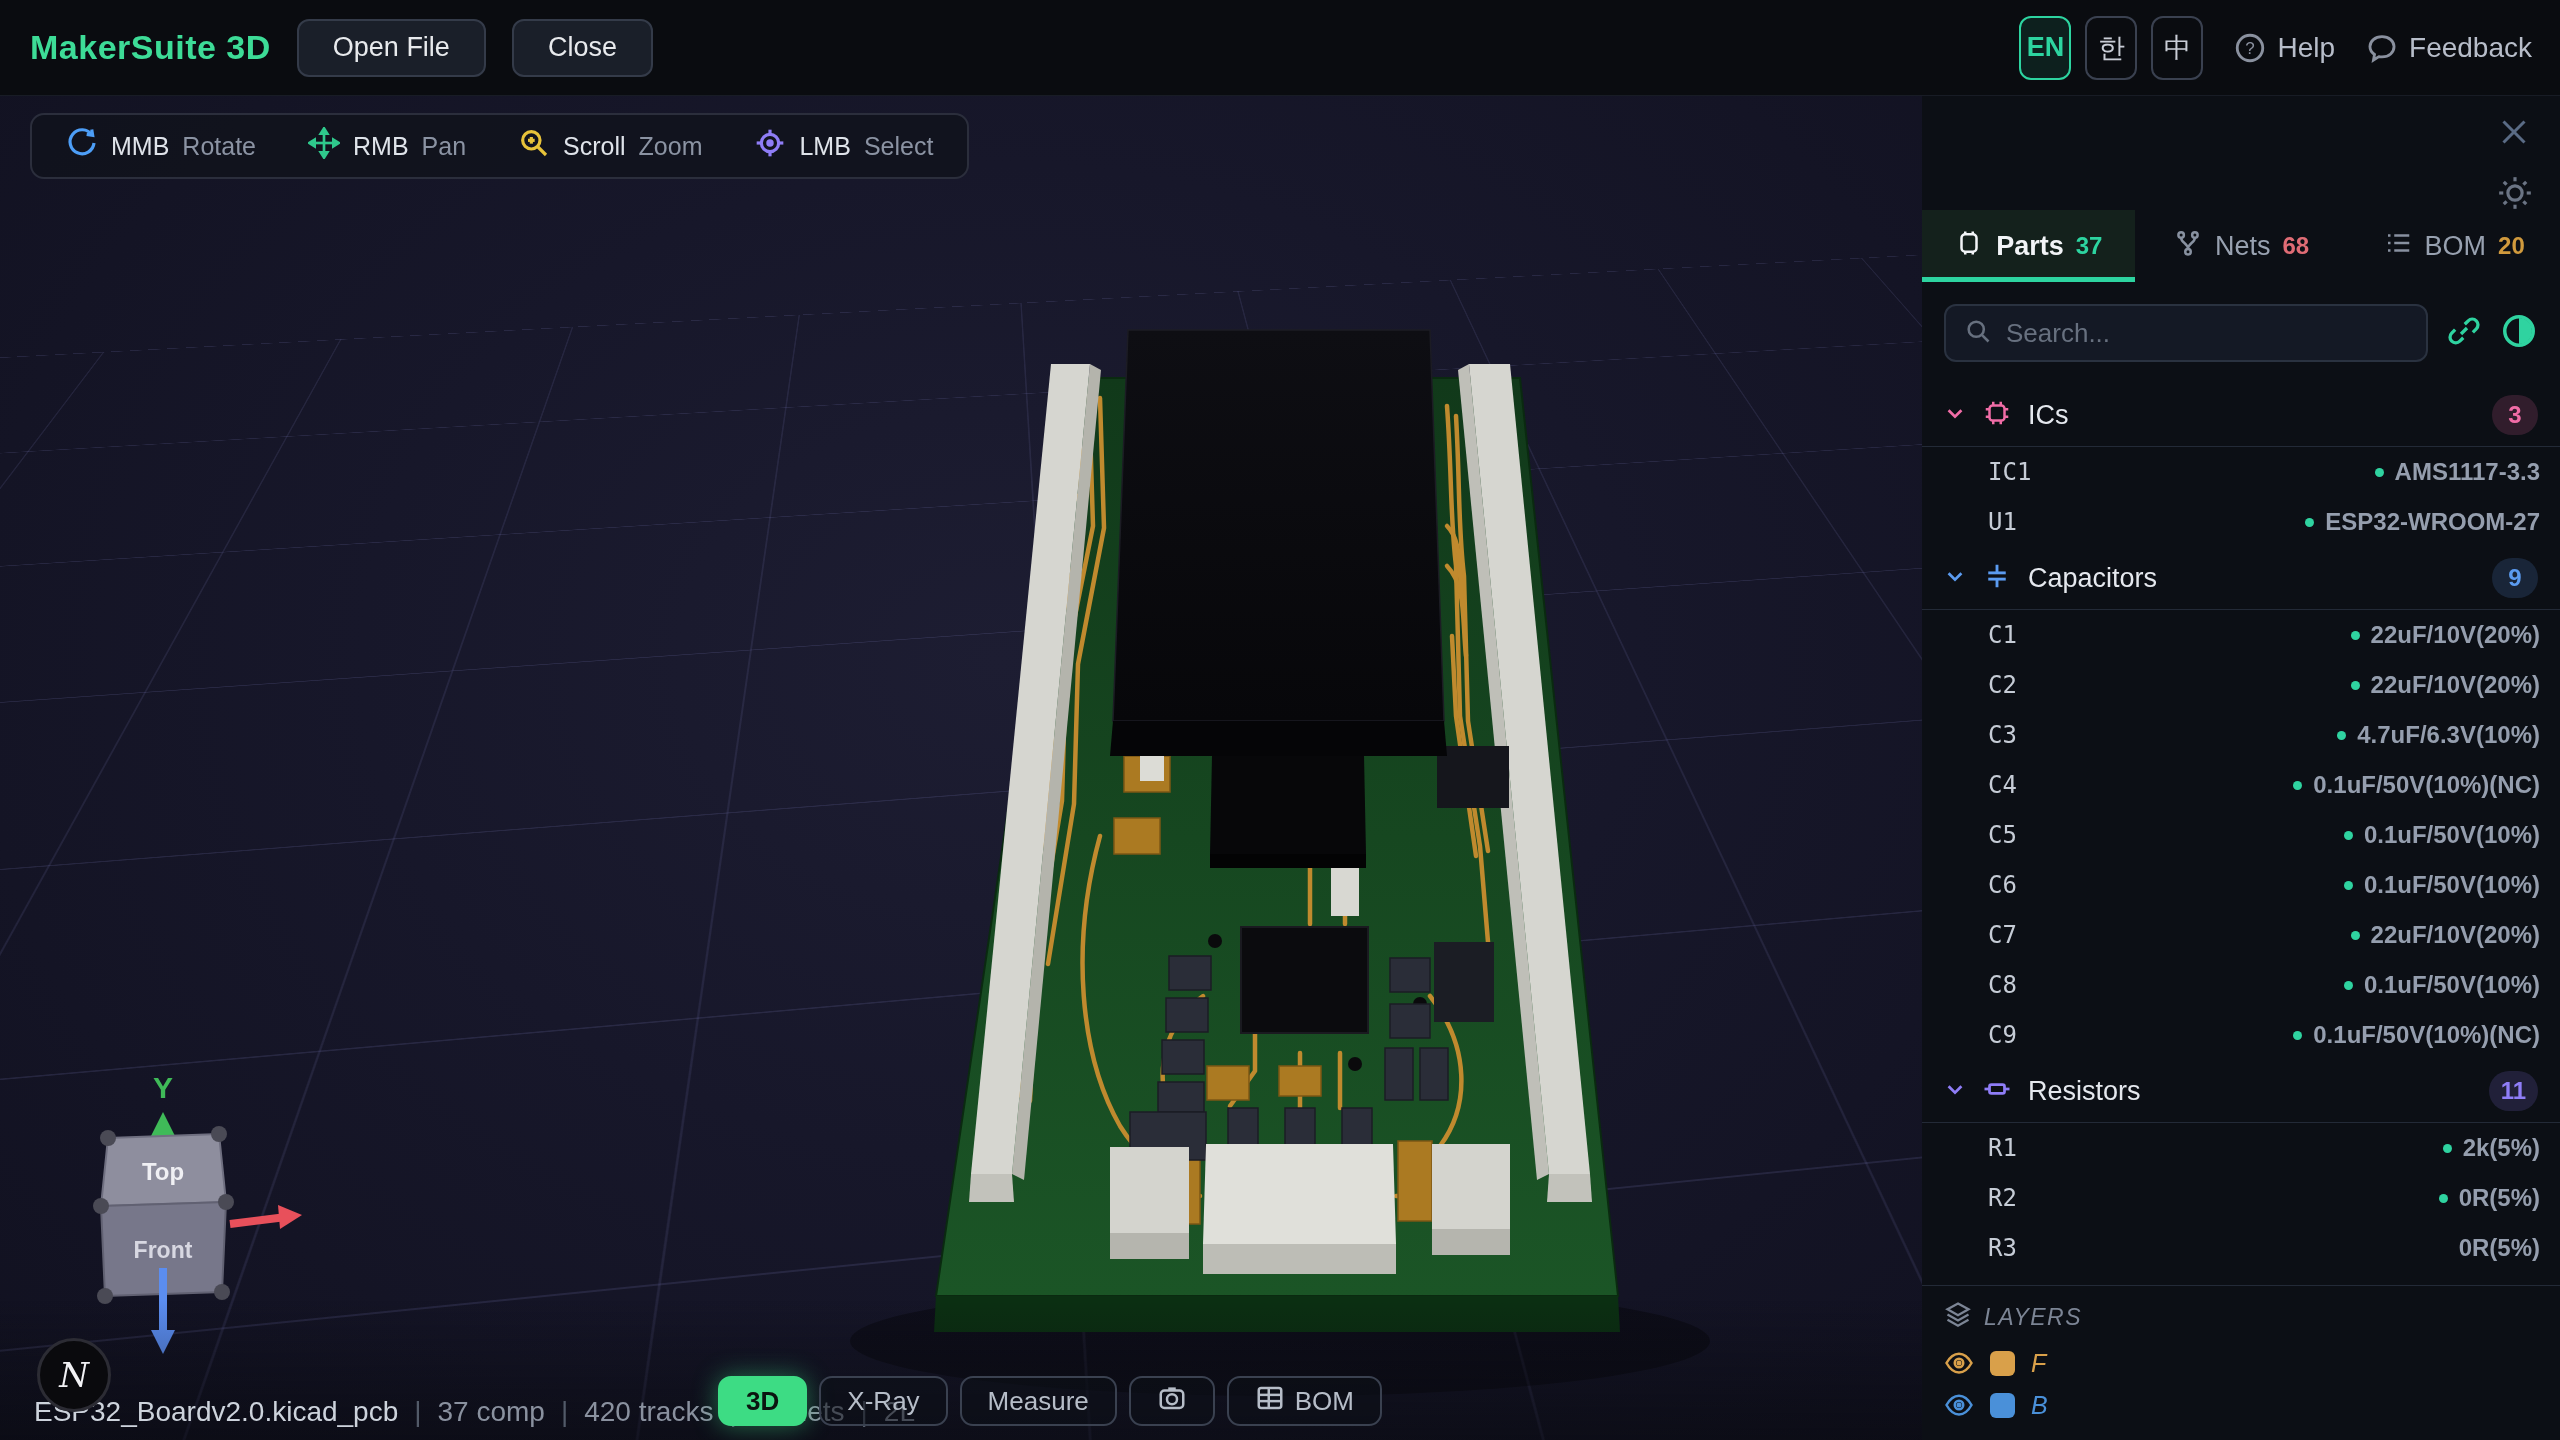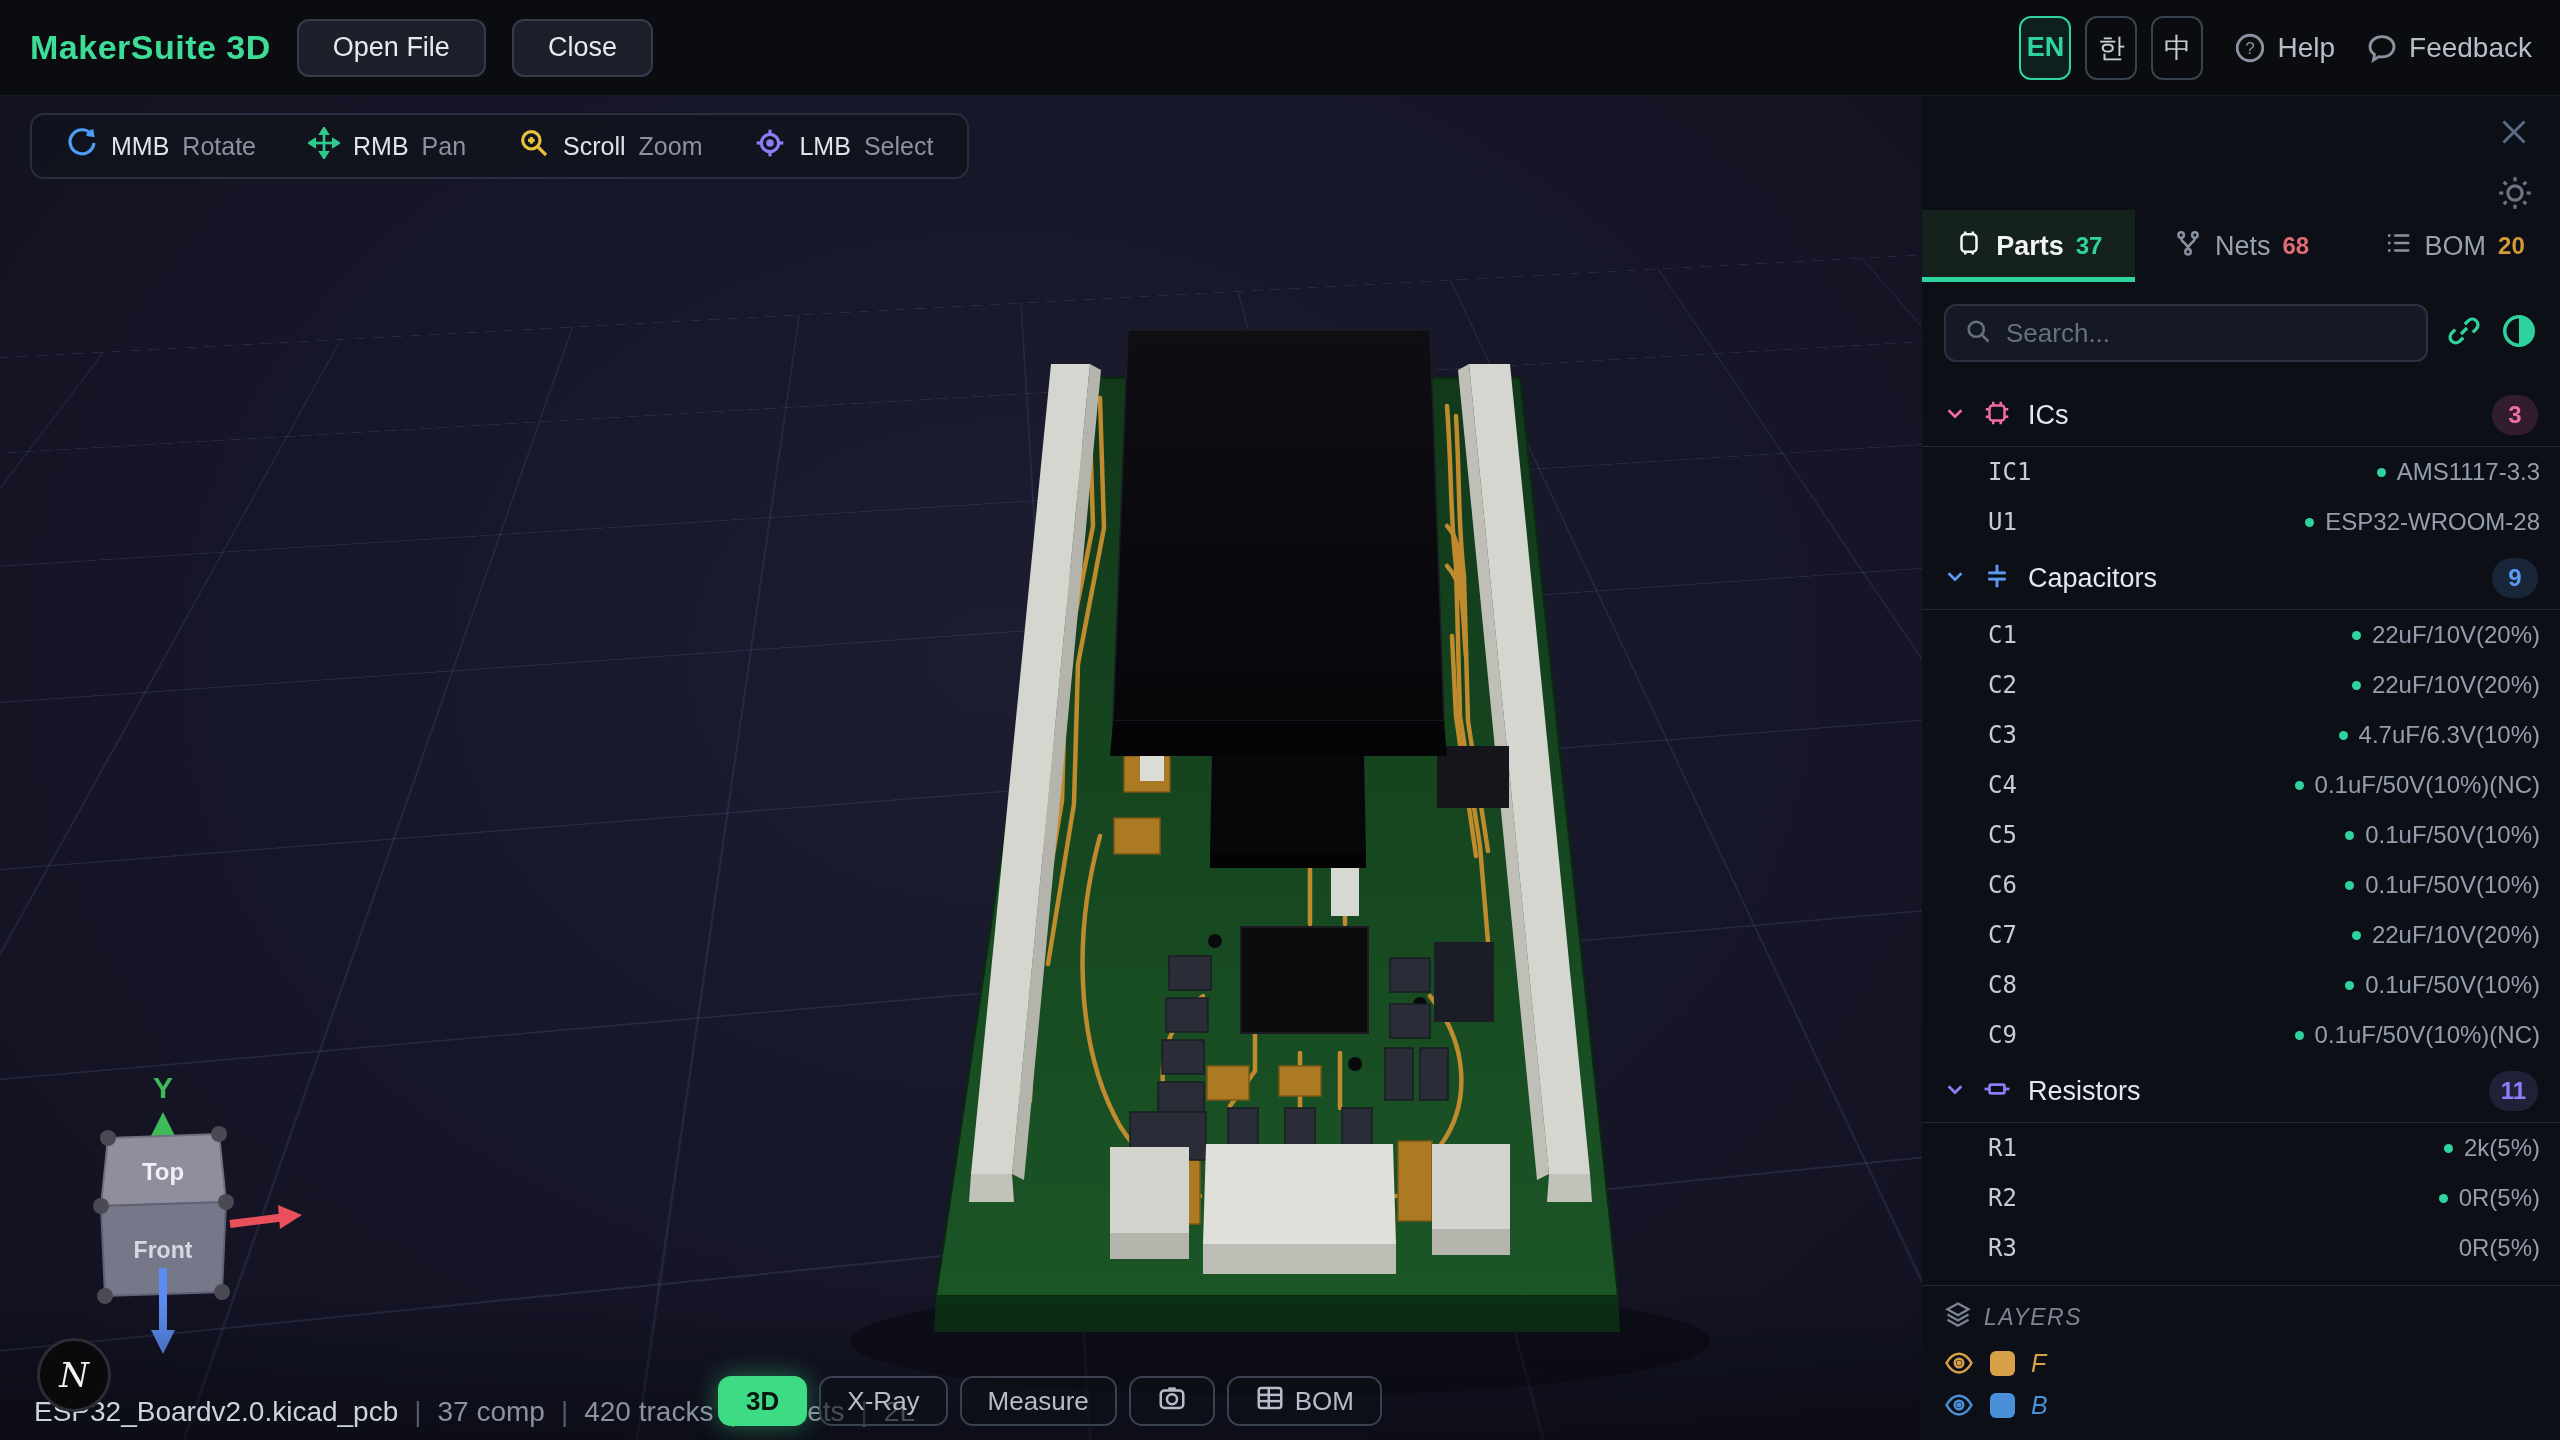--- a/index.html
+++ b/index.html
@@ -86,21 +86,21 @@
 
   .list { flex:1; overflow:hidden; padding-top:6px; }
   .sec-head { height:63px; display:flex; align-items:center; padding:0 22px; gap:16px;
               border-bottom:1px solid #232a37; cursor:pointer; }
   .sec-title { font-size:27px; color:#e5e8ee; flex:1; }
   .badge { min-width:46px; height:40px; border-radius:20px; display:flex; align-items:center;
            justify-content:center; font-size:24px; font-weight:bold; padding:0 12px; }
   .row { height:50px; display:flex; align-items:center; padding:0 20px 0 66px; cursor:pointer; }
   .row .ref { font-family:"DejaVu Sans Mono", monospace; font-size:24px; color:#c6ccd6; flex:1; }
   .row .dot { width:9px; height:9px; border-radius:50%; background:#2fd3a0; margin-right:11px; flex:none; }
-  .row .val { font-size:24px; color:#959eae; }
+  .row .val { font-size:24px; color:#959eae;font-weight:bold; }
 
   .layers { flex:none; border-top:1px solid #232a37; padding:14px 22px 14px 22px;font-style:italic; }
   .layers-title { display:flex; align-items:center; gap:12px; color:#7c8595; font-size:23px;
                   letter-spacing:1.5px; margin-bottom:8px; }
   .layer-row { height:42px; display:flex; align-items:center; gap:16px; }
   .layer-sq { width:25px; height:25px; border-radius:6px; }
   .layer-lab { font-size:25px; }
   .eye { cursor:pointer; display:flex; }
 </style>
 </head>
@@ -476,21 +476,21 @@
         <span class="badge" style="color:#f06ca6;background:rgba(240,108,166,0.16)">3</span>
       </div>
       <div class="row">
         <span class="ref">IC1</span>
         <span class="dot"></span>
         <span class="val">AMS1117-3.3</span>
       </div>
       <div class="row">
         <span class="ref">U1</span>
         <span class="dot"></span>
-        <span class="val">ESP32-WROOM-28</span>
+        <span class="val">ESP32-WROOM-27</span>
       </div>
       <div class="sec-head">
         <span><svg width="22" height="22" viewBox="0 0 24 24" fill="none" stroke="#5b9bf0" stroke-width="3">
             <polyline points="5,9 12,16 19,9"></polyline>
           </svg></span>
         <span><svg width="30" height="30" viewBox="0 0 24 24" fill="none" stroke="#5b9bf0" stroke-width="2.3">
             <line x1="5" y1="9.5" x2="19" y2="9.5"></line>
             <line x1="12" y1="3" x2="12" y2="9.5"></line>
             <line x1="5" y1="14.5" x2="19" y2="14.5"></line>
             <line x1="12" y1="14.5" x2="12" y2="21"></line>

